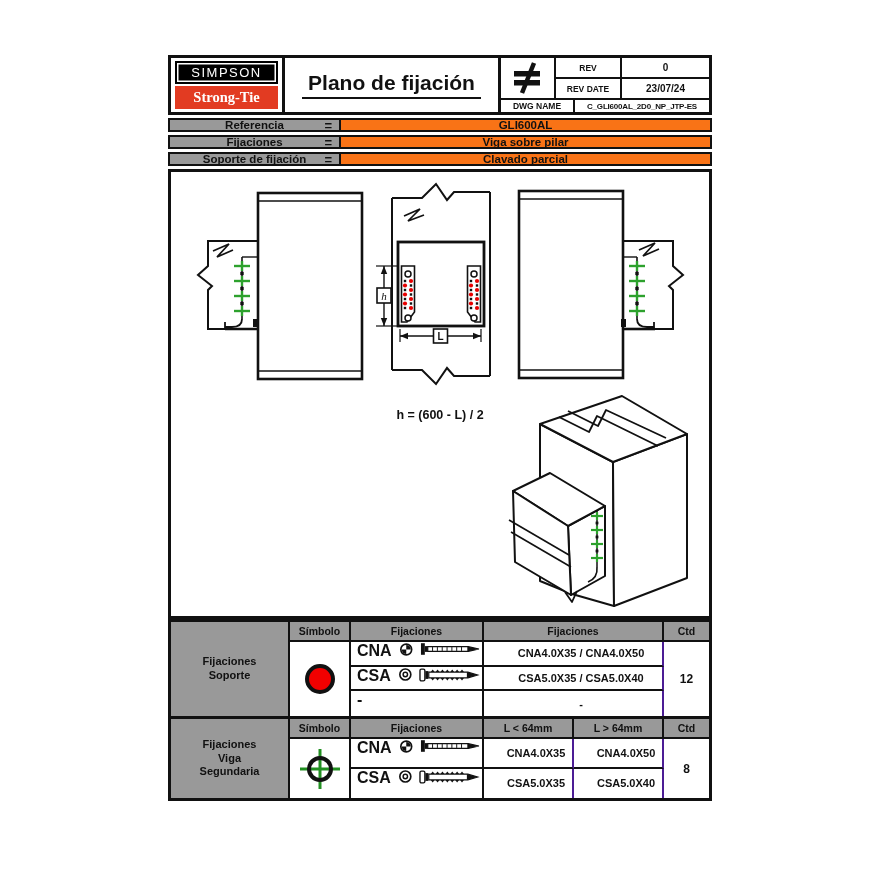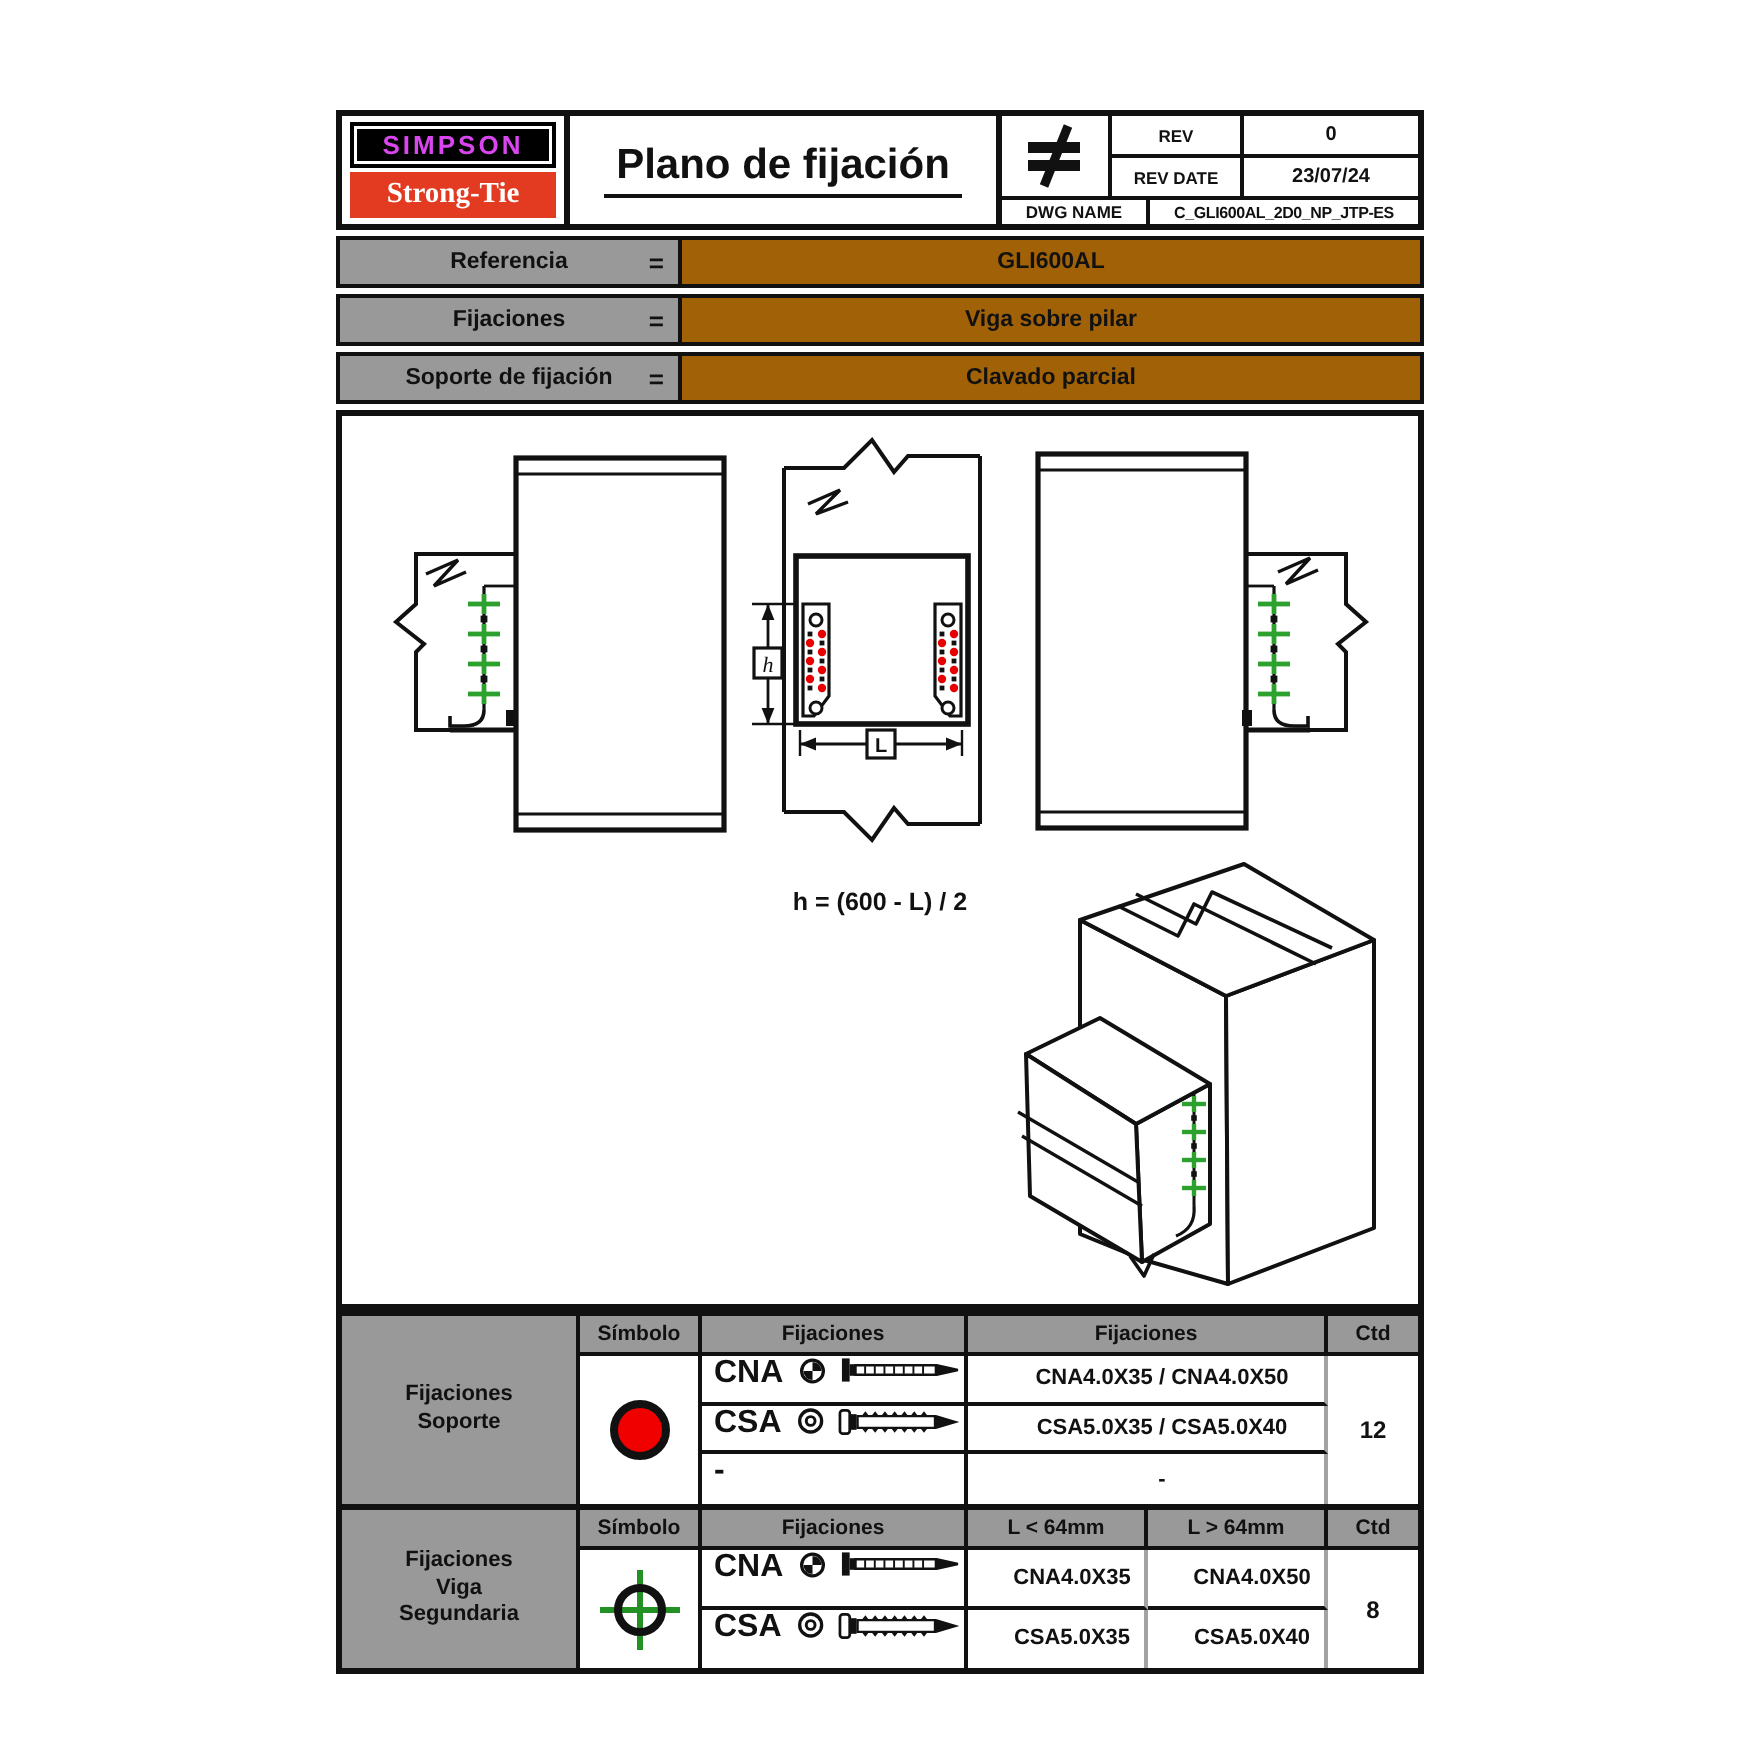--- a/index.html
+++ b/index.html
@@ -4,21 +4,21 @@
 <style>
   html,body{margin:0;padding:0;background:#fff;}
   .canvas{position:relative;width:880px;height:880px;background:#fff;overflow:hidden;
           font-family:"Liberation Sans",sans-serif;color:#111;}
   .sheet{position:absolute;left:168px;top:55px;width:544px;}
   *{box-sizing:border-box;}
 
   
   .hdr{display:flex;height:60px;border:3px solid #111;background:#fff;}
   .logo-cell{width:114px;border-right:3px solid #111;padding:3px 4px;display:flex;flex-direction:column;gap:2px;}
-  .logo-black{flex:1;background:#000;color:#d946ef;font-weight:bold;font-size:13px;letter-spacing:1.5px;
+  .logo-black{flex:1;background:#000;color:#ffffff;font-weight:normal;font-size:13px;letter-spacing:1.5px;
               display:flex;align-items:center;justify-content:center;
               box-shadow:inset 0 0 0 2px #000, inset 0 0 0 3.5px #fff;}
   .logo-red{flex:1;background:#e23b22;color:#fff;font-family:"Liberation Serif",serif;font-weight:bold;
             font-size:14.5px;display:flex;align-items:center;justify-content:center;}
   .title-cell{flex:1;display:flex;align-items:center;justify-content:center;border-right:3px solid #111;}
   .title-cell span{font-size:21px;font-weight:bold;border-bottom:2.5px solid #111;padding:0 6px 2px;}
   .hdr-right{width:208px;display:flex;flex-direction:column;}
   .hr-top{display:grid;grid-template-columns:55px 66px 1fr;grid-template-rows:21px 21px;}
   .sym-cell{grid-row:1/3;border-right:2px solid #111;border-bottom:2px solid #111;
             display:flex;align-items:center;justify-content:center;}
@@ -26,21 +26,21 @@
           display:flex;align-items:center;justify-content:center;}
   .hr-val{border-bottom:2px solid #111;font-size:10px;font-weight:bold;
           display:flex;align-items:center;justify-content:center;}
   .hr-bottom{flex:1;display:flex;}
   .dwg-lbl{width:74px;border-right:2px solid #111;font-size:8.5px;font-weight:bold;
            display:flex;align-items:center;justify-content:center;}
   .dwg-val{flex:1;font-size:8px;font-weight:bold;letter-spacing:-0.2px;
            display:flex;align-items:center;justify-content:center;white-space:nowrap;}
 
   
-  .ref-row{display:flex;height:26px;border:2.5px solid #111;margin-top:3px;background:#a16207;}
+  .ref-row{display:flex;height:14px;border:2.5px solid #111;margin-top:3px;background:#f97316;}
   .ref-label{width:171px;background:#999;border-right:2.5px solid #111;position:relative;
              display:flex;align-items:center;justify-content:center;font-weight:bold;font-size:11.5px;}
   .ref-label .eq{position:absolute;right:7px;font-size:13px;font-weight:bold;}
   .ref-vals{flex:1;display:flex;}
   .ref-val{flex:1;display:flex;align-items:center;justify-content:center;font-weight:bold;font-size:11.5px;}
   .ref-val + .ref-val{border-left:2.5px solid #111;}
 
   
   .draw-box{margin-top:3px;height:450px;border:3px solid #111;background:#fff;}
   .draw-box svg{display:block;}
@@ -50,21 +50,21 @@
   .t1{height:100px;grid-template-columns:119px 61px 133px 180px 1fr;grid-template-rows:20px 1fr 1fr 1fr;}
   .t2{margin-top:-3px;height:85px;grid-template-columns:119px 61px 133px 90px 90px 1fr;grid-template-rows:20px 1fr 1fr;}
   .hcell{background:#999;border-right:2px solid #111;border-bottom:2px solid #111;
          display:flex;align-items:center;justify-content:center;font-weight:bold;font-size:10.5px;}
   .label-cell{background:#999;border-right:2px solid #111;display:flex;flex-direction:column;
               align-items:center;justify-content:center;font-weight:bold;font-size:11px;line-height:1.25;}
   .sym-col{border-right:2px solid #111;display:flex;align-items:center;justify-content:center;}
   .ctd-cell{display:flex;align-items:center;justify-content:center;font-weight:bold;font-size:12px;}
   .icon-cell{border-right:2px solid #111;border-bottom:2px solid #111;display:flex;align-items:flex-start;
              gap:7px;padding-left:6px;font-weight:bold;font-size:16px;}
-  .name-cell{border-right:2px solid #a3a3a3;border-bottom:2px solid #111;display:flex;align-items:center;
+  .name-cell{border-right:2px solid #4c1d95;border-bottom:2px solid #111;display:flex;align-items:center;
              justify-content:center;font-weight:bold;font-size:11px;padding-left:16px;}
   .nb{border-bottom:none;}
   .last{border-right:none;}
   .red-dot{width:30px;height:30px;border-radius:50%;background:#f10000;border:4px solid #111;}
 </style>
 </head>
 <body>
 
 <div class="canvas">
 <div class="sheet">

